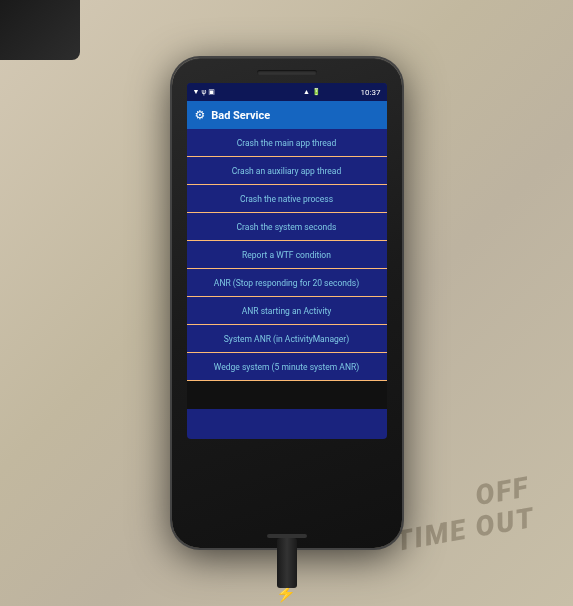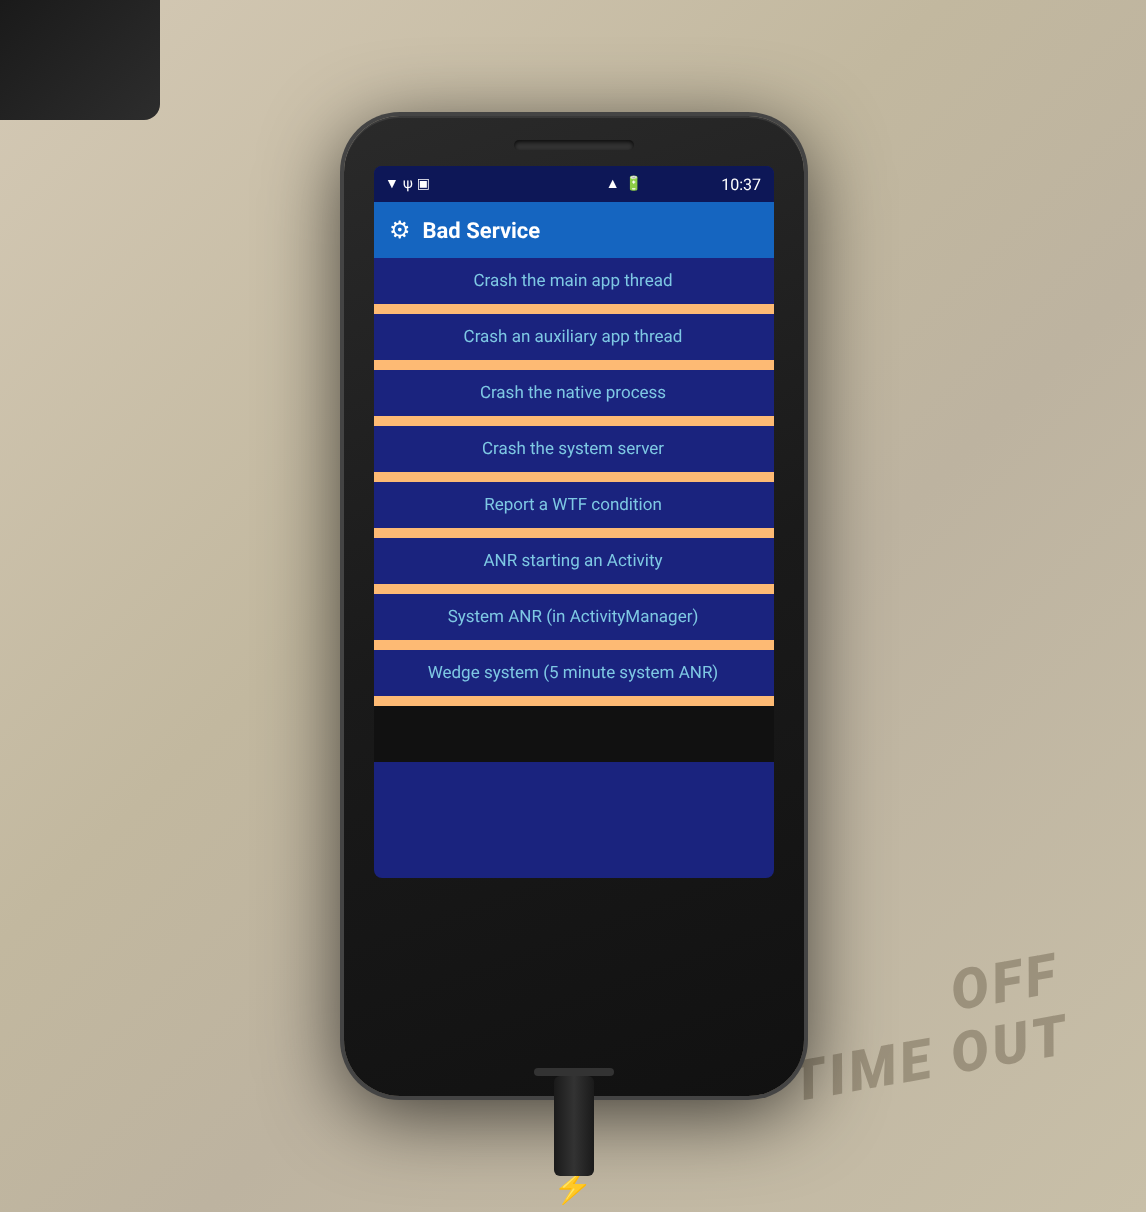--- a/index.html
+++ b/index.html
@@ -136,21 +136,21 @@
     .menu-list {
       width: 100%;
       overflow: hidden;
       flex: 1;
     }
 
     .menu-item {
       width: 100%;
       height: 28px;
       background: #1a237e;
-      border-bottom: 5px solid #fdba74;
+      border-bottom: 1px solid #fdba74;
       display: flex;
       align-items: center;
       justify-content: center;
       cursor: pointer;
       transition: background 0.1s;
     }
 
     .menu-item-text {
       color: #7ec8e3;
       font-size: 8.5px;
@@ -253,24 +253,27 @@
     <div class="menu-item">
           <span class="menu-item-text">Crash the main app thread</span>
         </div>
         <div class="menu-item">
           <span class="menu-item-text">Crash an auxiliary app thread</span>
         </div>
         <div class="menu-item">
           <span class="menu-item-text">Crash the native process</span>
         </div>
         <div class="menu-item">
-          <span class="menu-item-text">Crash the system server</span>
+          <span class="menu-item-text">Crash the system seconds</span>
         </div>
         <div class="menu-item">
           <span class="menu-item-text">Report a WTF condition</span>
+        </div>
+        <div class="menu-item">
+          <span class="menu-item-text">ANR (Stop responding for 20 seconds)</span>
         </div>
         <div class="menu-item">
           <span class="menu-item-text">ANR starting an Activity</span>
         </div>
         <div class="menu-item">
           <span class="menu-item-text">System ANR (in ActivityManager)</span>
         </div>
         <div class="menu-item">
           <span class="menu-item-text">Wedge system (5 minute system ANR)</span>
         </div>

